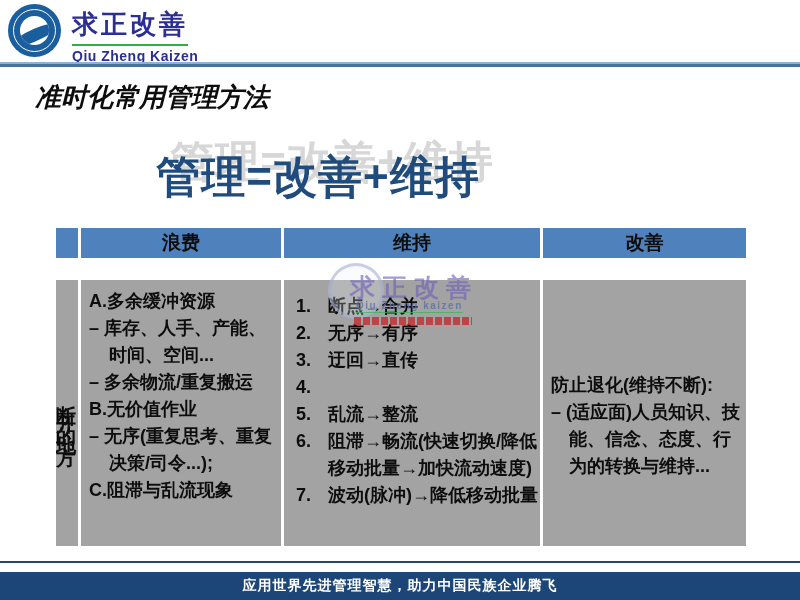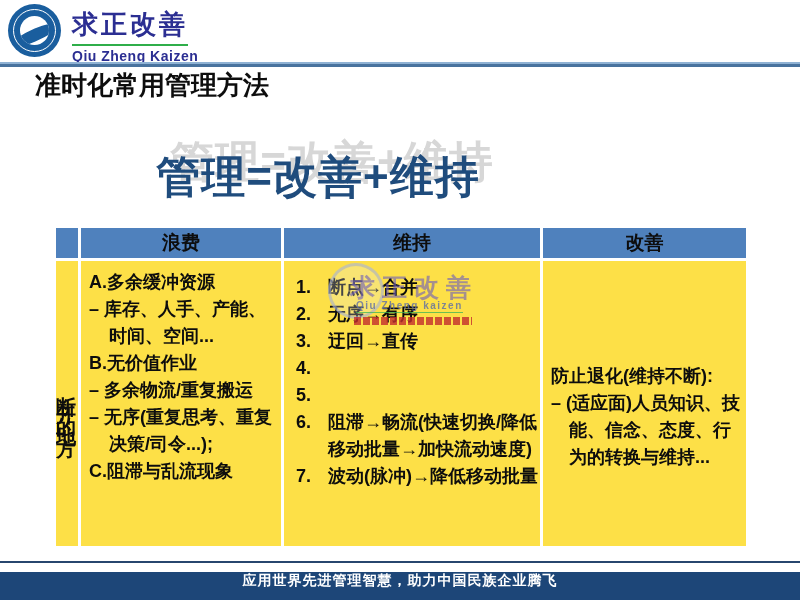--- a/index.html
+++ b/index.html
@@ -28,22 +28,22 @@
     letter-spacing:3px; padding-bottom:2px; border-bottom:2.5px solid #2fae4a;
   }
   .brand-en { font-size:14px; font-weight:bold; color:#2b2e92; margin-top:2px; letter-spacing:0.5px; }
   .separator {
     position:absolute; left:0; top:62px; width:800px; height:5px;
     background:linear-gradient(#8fb2d4 0 40%, #49739e 40% 100%);
   }
 
   
   .slide-title {
-    position:absolute; left:35px; top:68px;
-    font-size:26px; font-weight:bold; color:#0d0d0d;
+    position:absolute; left:35px; top:80px;
+    font-size:26px; font-weight:bold; color:#0d0d0d;font-style:italic;
   }
   .heading-wrap { position:absolute; left:0; top:148px; width:720px; text-align:center; }
   .heading-stack {
     position:relative; display:inline-block; transform:translateX(-42px);
     font-size:44px; font-weight:bold; letter-spacing:1px;
   }
   .heading-ghost {
     position:absolute; left:14px; top:-15px; color:#d7d7d7; white-space:nowrap;
   }
   .heading-main { position:relative; color:#1f4c7d; white-space:nowrap; }
@@ -51,21 +51,21 @@
   
   .mgmt-table {
     position:absolute; left:56px; top:228px; width:623px;
     display:grid; grid-template-columns:22px 200px 256px 203px;
     grid-template-rows:30px 285px; gap:3px; background:#fff;
   }
   .th {
     background:#4f81bd; color:#0d0d0d; font-weight:bold; font-size:19px;
     display:flex; align-items:center; justify-content:center;
   }
-  .td { background:#fde047; color:#0d0d0d; font-weight:bold; overflow:hidden; }
+  .td { background:#a3a3a3; color:#0d0d0d; font-weight:bold; overflow:hidden;margin-top:19px; }
   .td-rowlabel {
     display:flex; align-items:center; justify-content:center;
     writing-mode:vertical-rl; text-orientation:upright;
     font-size:20px; letter-spacing:10px; padding-top:4px;
   }
   .td-waste { font-size:18px; line-height:27px; padding:8px 4px 0 8px; word-break:break-all; }
   .waste-item.hang { padding-left:20px; text-indent:-20px; }
   .td-improve { font-size:18px; line-height:27px; padding:13px 2px 0 12px; }
   .improve-item { display:flex; }
   .improve-num { width:32px; flex:0 0 32px; }
@@ -94,21 +94,21 @@
   }
   .wm-redstrip {
     position:absolute; left:38px; top:59px; width:118px; height:8px;
     background:repeating-linear-gradient(90deg, rgba(195,45,45,0.8) 0 7px, rgba(255,255,255,0) 7px 9px);
   }
 
   
   .bottom-line { position:absolute; left:0; top:561px; width:800px; height:2px; background:#27466e; }
   .footer-bar {
     position:absolute; left:0; top:572px; width:800px; height:28px; background:#1d4678;
-    display:flex; justify-content:center;
+    display:flex; align-items:center; justify-content:center;
   }
   .footer-text { color:#fff; font-size:14px; font-weight:bold; letter-spacing:1px; }
 </style>
 </head>
 <body>
 
 <div class="slide">
 
   <div class="header">
     <div class="logo-circle">
@@ -137,22 +137,22 @@
     <div class="th"></div>
     <div class="th">浪费</div>
     <div class="th">维持</div>
     <div class="th">改善</div>
 
     <div class="td td-rowlabel">断开的地方</div>
 
     <div class="td td-waste">
       <div class="waste-item">A.多余缓冲资源</div>
       <div class="waste-item hang">– 库存、人手、产能、时间、空间...</div>
+      <div class="waste-item hang">– 多余物流/重复搬运</div>
       <div class="waste-item">B.无价值作业</div>
-      <div class="waste-item hang">– 多余物流/重复搬运</div>
       <div class="waste-item hang">– 无序(重复思考、重复决策/司令...);</div>
       <div class="waste-item">C.阻滞与乱流现象</div>
     </div>
 
     <div class="td td-improve">
       <div class="improve-item">
         <span class="improve-num">1.</span>
         <span class="improve-text">断点→合并</span>
       </div>
       <div class="improve-item">
@@ -161,20 +161,21 @@
       </div>
       <div class="improve-item">
         <span class="improve-num">3.</span>
         <span class="improve-text">迂回→直传</span>
       </div>
       <div class="improve-item">
         <span class="improve-num">4.</span>
       </div>
       <div class="improve-item">
         <span class="improve-num">5.</span>
+        <span class="improve-text">乱流→整流</span>
       </div>
       <div class="improve-item">
         <span class="improve-num">6.</span>
         <span class="improve-text">阻滞→畅流(快速切换/降低移动批量→加快流动速度)</span>
       </div>
       <div class="improve-item">
         <span class="improve-num">7.</span>
         <span class="improve-text">波动(脉冲)→降低移动批量</span>
       </div>
     </div>

